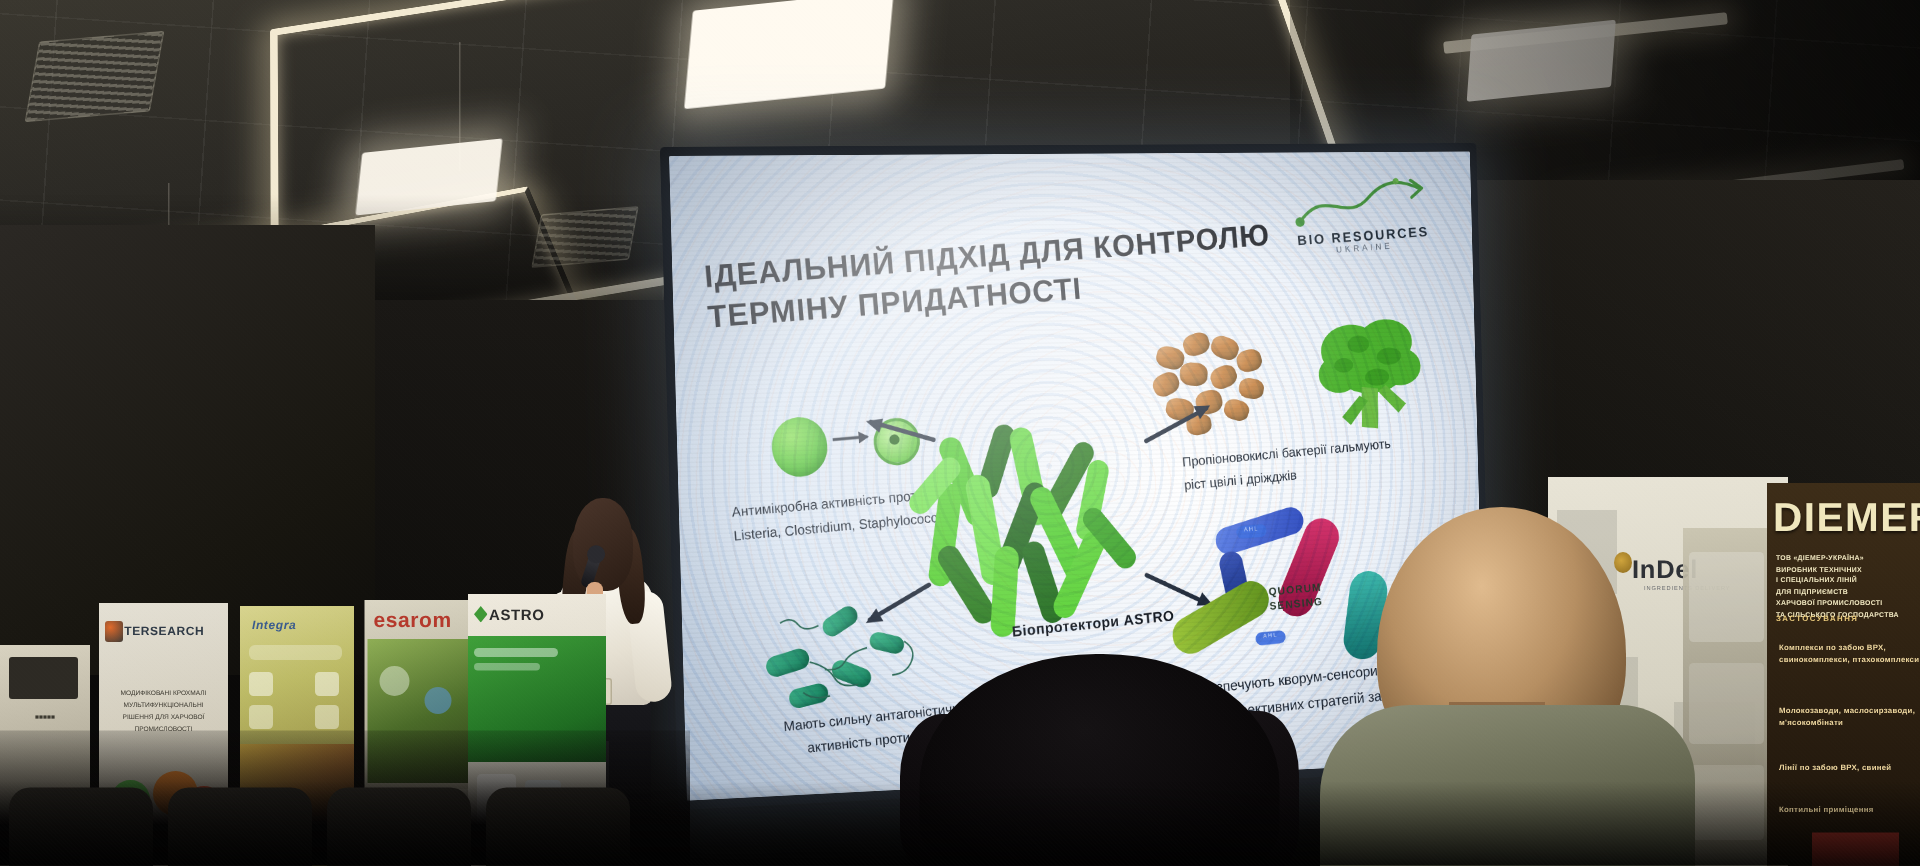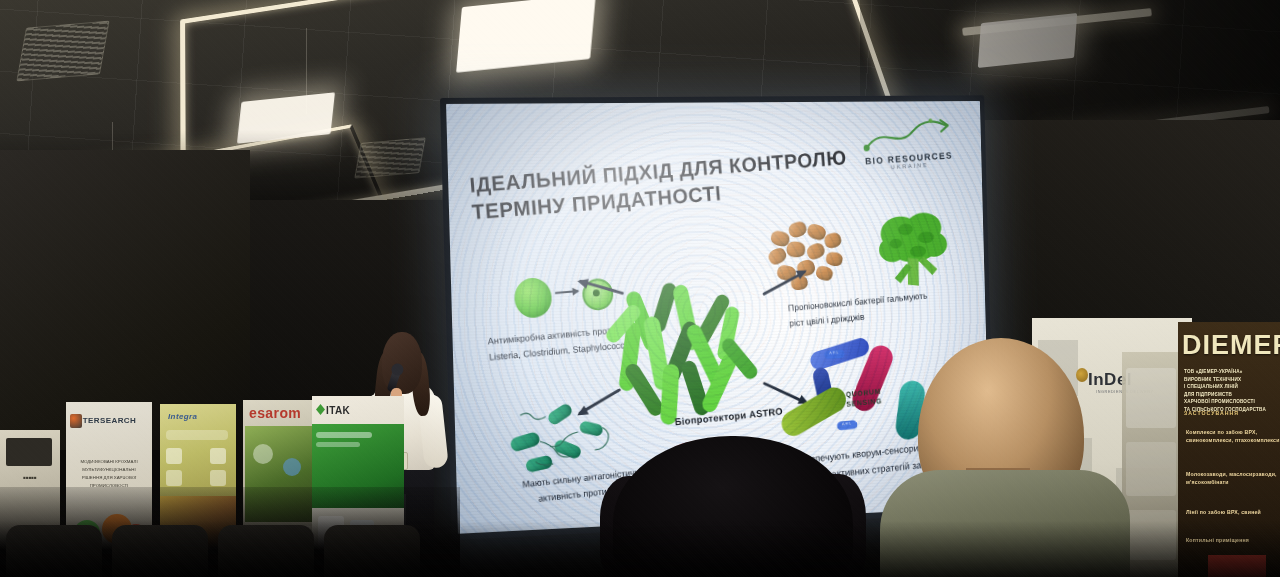--- a/index.html
+++ b/index.html
@@ -501,21 +501,21 @@
       background:linear-gradient(160deg,#8fae55,#4a6a28 55%,#2c3c18)"></div>
     <div style="position:absolute;left:10px;top:44px;width:20px;height:20px;border-radius:50%;
       background:rgba(255,255,255,.4)"></div>
     <div style="position:absolute;left:40px;top:58px;width:18px;height:18px;border-radius:50%;
       background:rgba(90,150,220,.55)"></div>
     <div style="position:absolute;left:2px;top:126px;width:72px;height:48px;
       background:linear-gradient(170deg,#b6b1a0,#6b6758)"></div>
   </div>
 
   <div class="banner b-itak">
-    <div class="bn-logo" style="left:14px;top:9px;font-size:10px;color:#2b2b2b">ITAK</div>
+    <div class="bn-logo" style="left:14px;top:9px;font-size:10px;color:#2b2b2b">ASTRO</div>
     <div style="position:absolute;left:4px;top:8px;width:9px;height:11px;background:#3f9a36;
       clip-path:polygon(50% 0,100% 50%,50% 100%,0 50%)"></div>
     <div style="position:absolute;left:0;top:28px;width:92px;height:84px;
       background:linear-gradient(160deg,#3fa03a,#1f6d22 70%,#134a18)"></div>
     <div style="position:absolute;left:4px;top:36px;width:56px;height:6px;background:rgba(255,255,255,.45);border-radius:3px"></div>
     <div style="position:absolute;left:4px;top:46px;width:44px;height:5px;background:rgba(255,255,255,.35);border-radius:3px"></div>
     <div style="position:absolute;left:0;top:112px;width:92px;height:69px;
       background:linear-gradient(170deg,#e6e2d4,#b3ae9c 70%,#7d7969)"></div>
     <div style="position:absolute;left:6px;top:120px;width:26px;height:44px;background:rgba(255,255,255,.55);border-radius:3px"></div>
     <div style="position:absolute;left:38px;top:124px;width:24px;height:40px;background:rgba(210,225,240,.5);border-radius:3px"></div>

